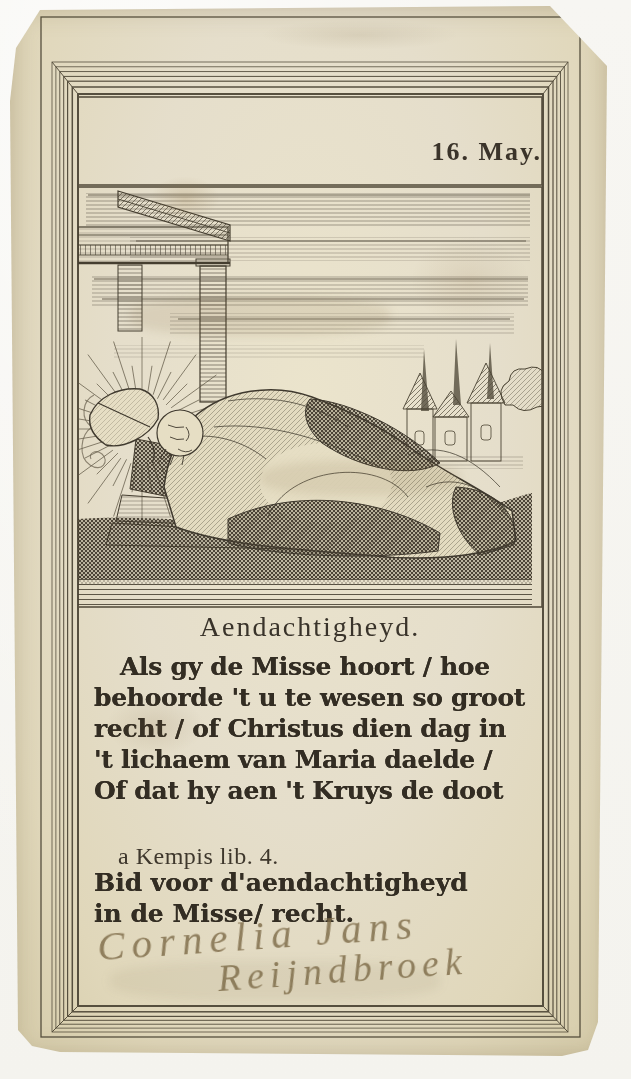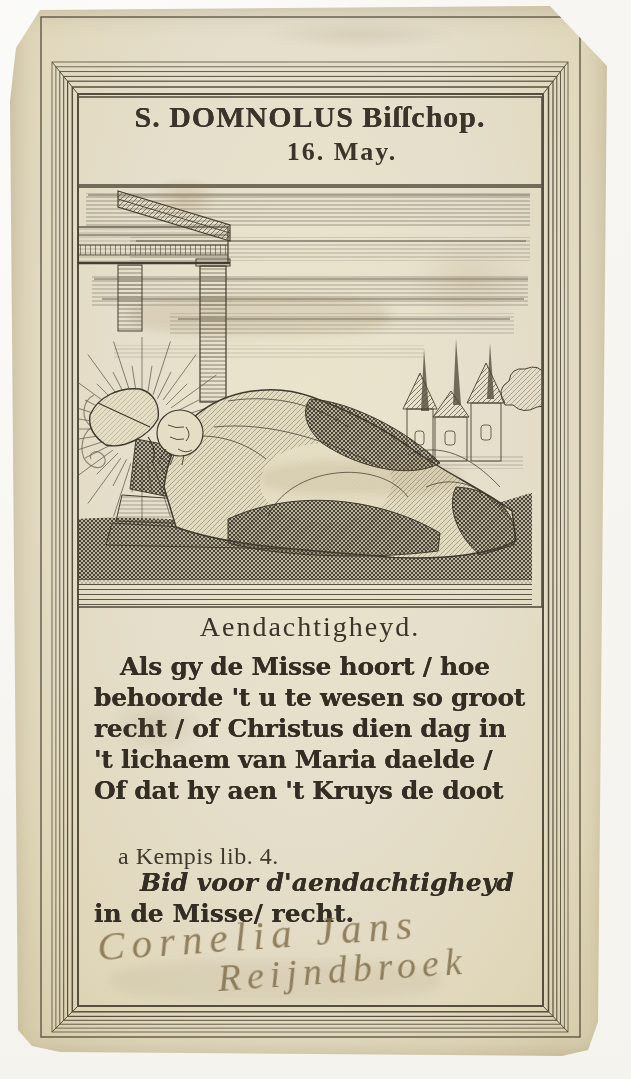--- a/index.html
+++ b/index.html
@@ -20,27 +20,27 @@
     clip-path:polygon(30px 4px,540px 0px,597px 60px,588px 1016px,578px 1044px,552px 1050px,50px 1046px,22px 1040px,8px 1024px,0px 95px,6px 42px);
     filter:drop-shadow(0 4px 5px rgba(70,60,40,.35));
   }
   .paper-vignette{position:absolute;inset:0;box-shadow:inset 0 0 28px rgba(110,92,55,.35);pointer-events:none;}
   .stain{position:absolute;border-radius:50%;pointer-events:none;}
   .frame-svg,.eng-svg{position:absolute;display:block;}
   .frame-svg{left:0;top:0;}
   .eng-svg{left:68px;top:181px;}
   .txt{position:absolute;color:#362f25;}
   .title1{left:68px;top:94px;width:464px;text-align:center;font-weight:700;font-size:30px;letter-spacing:1px;color:#3b342a;text-shadow:0 0 .5px #3b342a;}
-  .title2{left:68px;top:131px;width:464px;text-align:center;font-weight:700;font-size:26px;letter-spacing:2px;color:#3b342a;padding-left:32px;}
+  .title2{left:68px;top:131px;width:464px;text-align:right;font-weight:700;font-size:26px;letter-spacing:2px;color:#3b342a;}
   .heading{left:68px;top:605px;width:464px;text-align:center;font-size:28px;letter-spacing:2px;color:#39332a;}
   .bodytext{left:84px;top:645px;width:448px;font-family:"DejaVu Serif",serif;font-weight:700;font-size:25px;line-height:31px;letter-spacing:-.3px;color:#332d23;text-shadow:0 0 .6px #332d23;}
   .bodytext .bl:first-child{text-indent:26px;}
   .citation{left:108px;top:837px;font-size:24px;color:#3e372c;letter-spacing:.5px;}
   .closing{left:84px;top:861px;width:448px;font-family:"DejaVu Serif",serif;font-weight:700;font-size:25px;line-height:31px;color:#332d23;text-shadow:0 0 .6px #332d23;}
-  .closing .cl1{margin-left:46px;font-style:italic;}
+  .closing .cl1{}
   .signature{left:88px;top:900px;width:470px;transform:rotate(-4deg);color:rgba(124,105,70,.8);font-style:italic;filter:blur(.4px);}
   .sig1{font-size:41px;letter-spacing:7px;}
   .sig2{font-size:38px;letter-spacing:6px;margin-left:118px;margin-top:-6px;}
   .smudge{position:absolute;background:rgba(120,100,60,.12);filter:blur(5px);border-radius:40%;pointer-events:none;}
 </style>
 </head>
 <body>
 
 <div class="scan-bg"></div>
 
@@ -195,21 +195,20 @@
       <path d="M378,300 C420,302 442,330 436,358 L402,368 C380,350 368,320 378,300 Z" fill="url(#px)"></path>
       <path d="M150,214 C200,206 242,220 270,240 M136,240 C192,234 252,254 302,280 M330,268 C362,254 394,270 422,300 M348,300 C380,286 410,302 432,332 M112,250 C140,246 168,256 188,272 M190,330 C210,280 300,270 330,310" stroke-width="1" opacity=".75"></path>
       <circle cx="102" cy="246" r="23" fill="#e6dec4" stroke-width="1.2"></circle>
       <path d="M90,238 q8,4 16,2 M92,250 q7,4 14,2 M108,240 q6,8 0,14 M100,262 q8,5 14,1 M88,262 l-6,10 M96,268 l-4,10 M106,268 l-2,10" stroke-width=".9"></path>
       <path d="M12,228 C20,210 40,200 62,202 C76,206 82,218 80,232 C70,250 46,262 28,258 C16,250 10,240 12,228 Z" fill="#e6dec4" stroke-width="1.4"></path>
       <path d="M12,228 C20,210 40,200 62,202 C76,206 82,218 80,232 C70,250 46,262 28,258 C16,250 10,240 12,228 Z" fill="url(#pd)" fill-opacity=".35" stroke="none"></path>
       <path d="M20,216 L72,240 M70,250 q10,14 4,26" stroke-width="1.2"></path>
     </g>
   </svg>
 
-  <div class="txt title1">S. DOMNOLUS Biſſchop.</div>
   <div class="txt title2">16. May.</div>
 
   <div class="txt heading">Aendachtigheyd.</div>
 
   <div class="txt bodytext">
     <div class="bl">Als gy de Misse hoort / hoe</div>
     <div class="bl">behoorde 't u te wesen so groot</div>
     <div class="bl">recht / of Christus dien dag in</div>
     <div class="bl">'t lichaem van Maria daelde /</div>
     <div class="bl">Of dat hy aen 't Kruys de doot</div>

